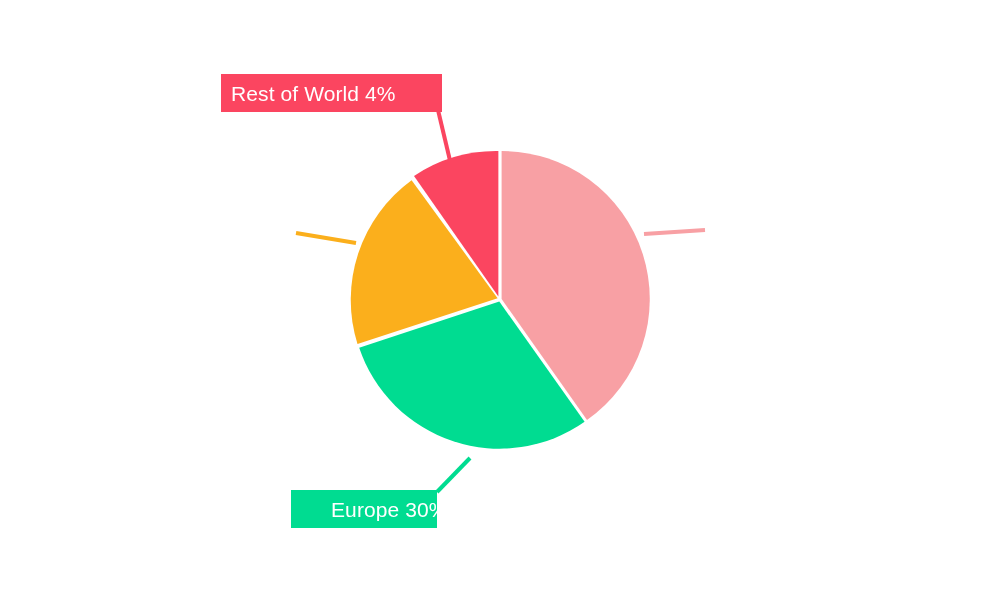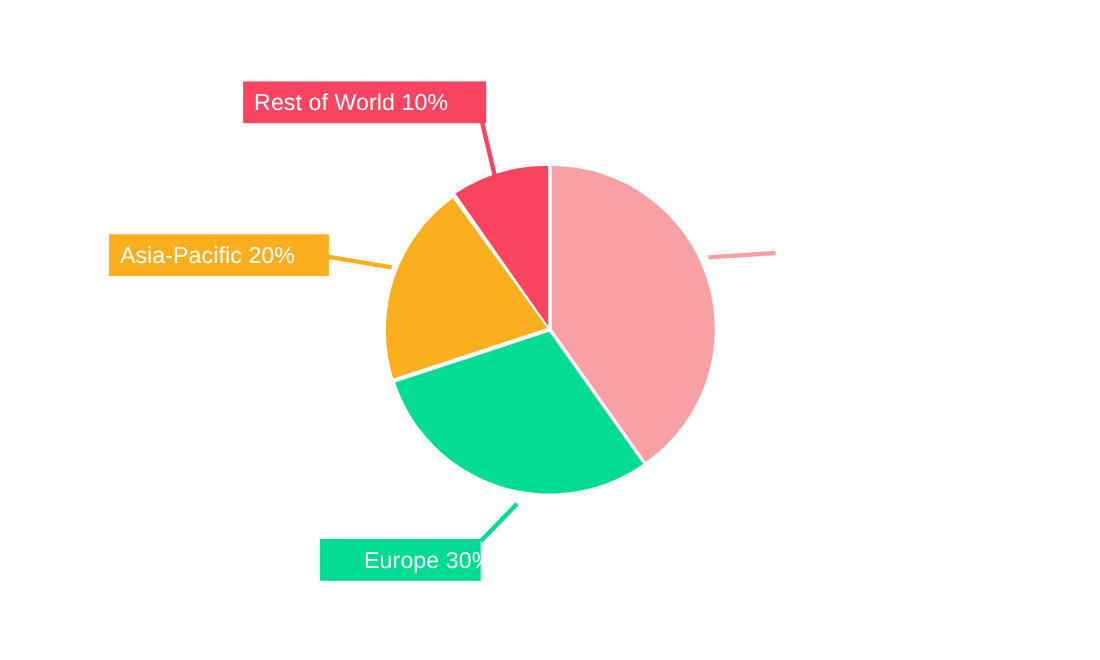--- a/index.html
+++ b/index.html
@@ -99,21 +99,18 @@
                A 148 148 0 0 1 498.4 151.0
                Z"></path>
     </g>
   </svg>
 
 
   <div class="callout-label" id="label-europe" style="background:#00dc91;">
     <span>Europe 30%</span>
   </div>
 
-  <div class="callout-label" id="label-asia-pacific" style="background:#fbaf1c;">
-    <span>Asia-Pacific 20%</span>
-  </div>
 
   <div class="callout-label" id="label-rest-of-world" style="background:#fb4560;">
-    <span>Rest of World 10%</span>
+    <span>Rest of World 4%</span>
   </div>
 
 </div>
 
 </body></html>

